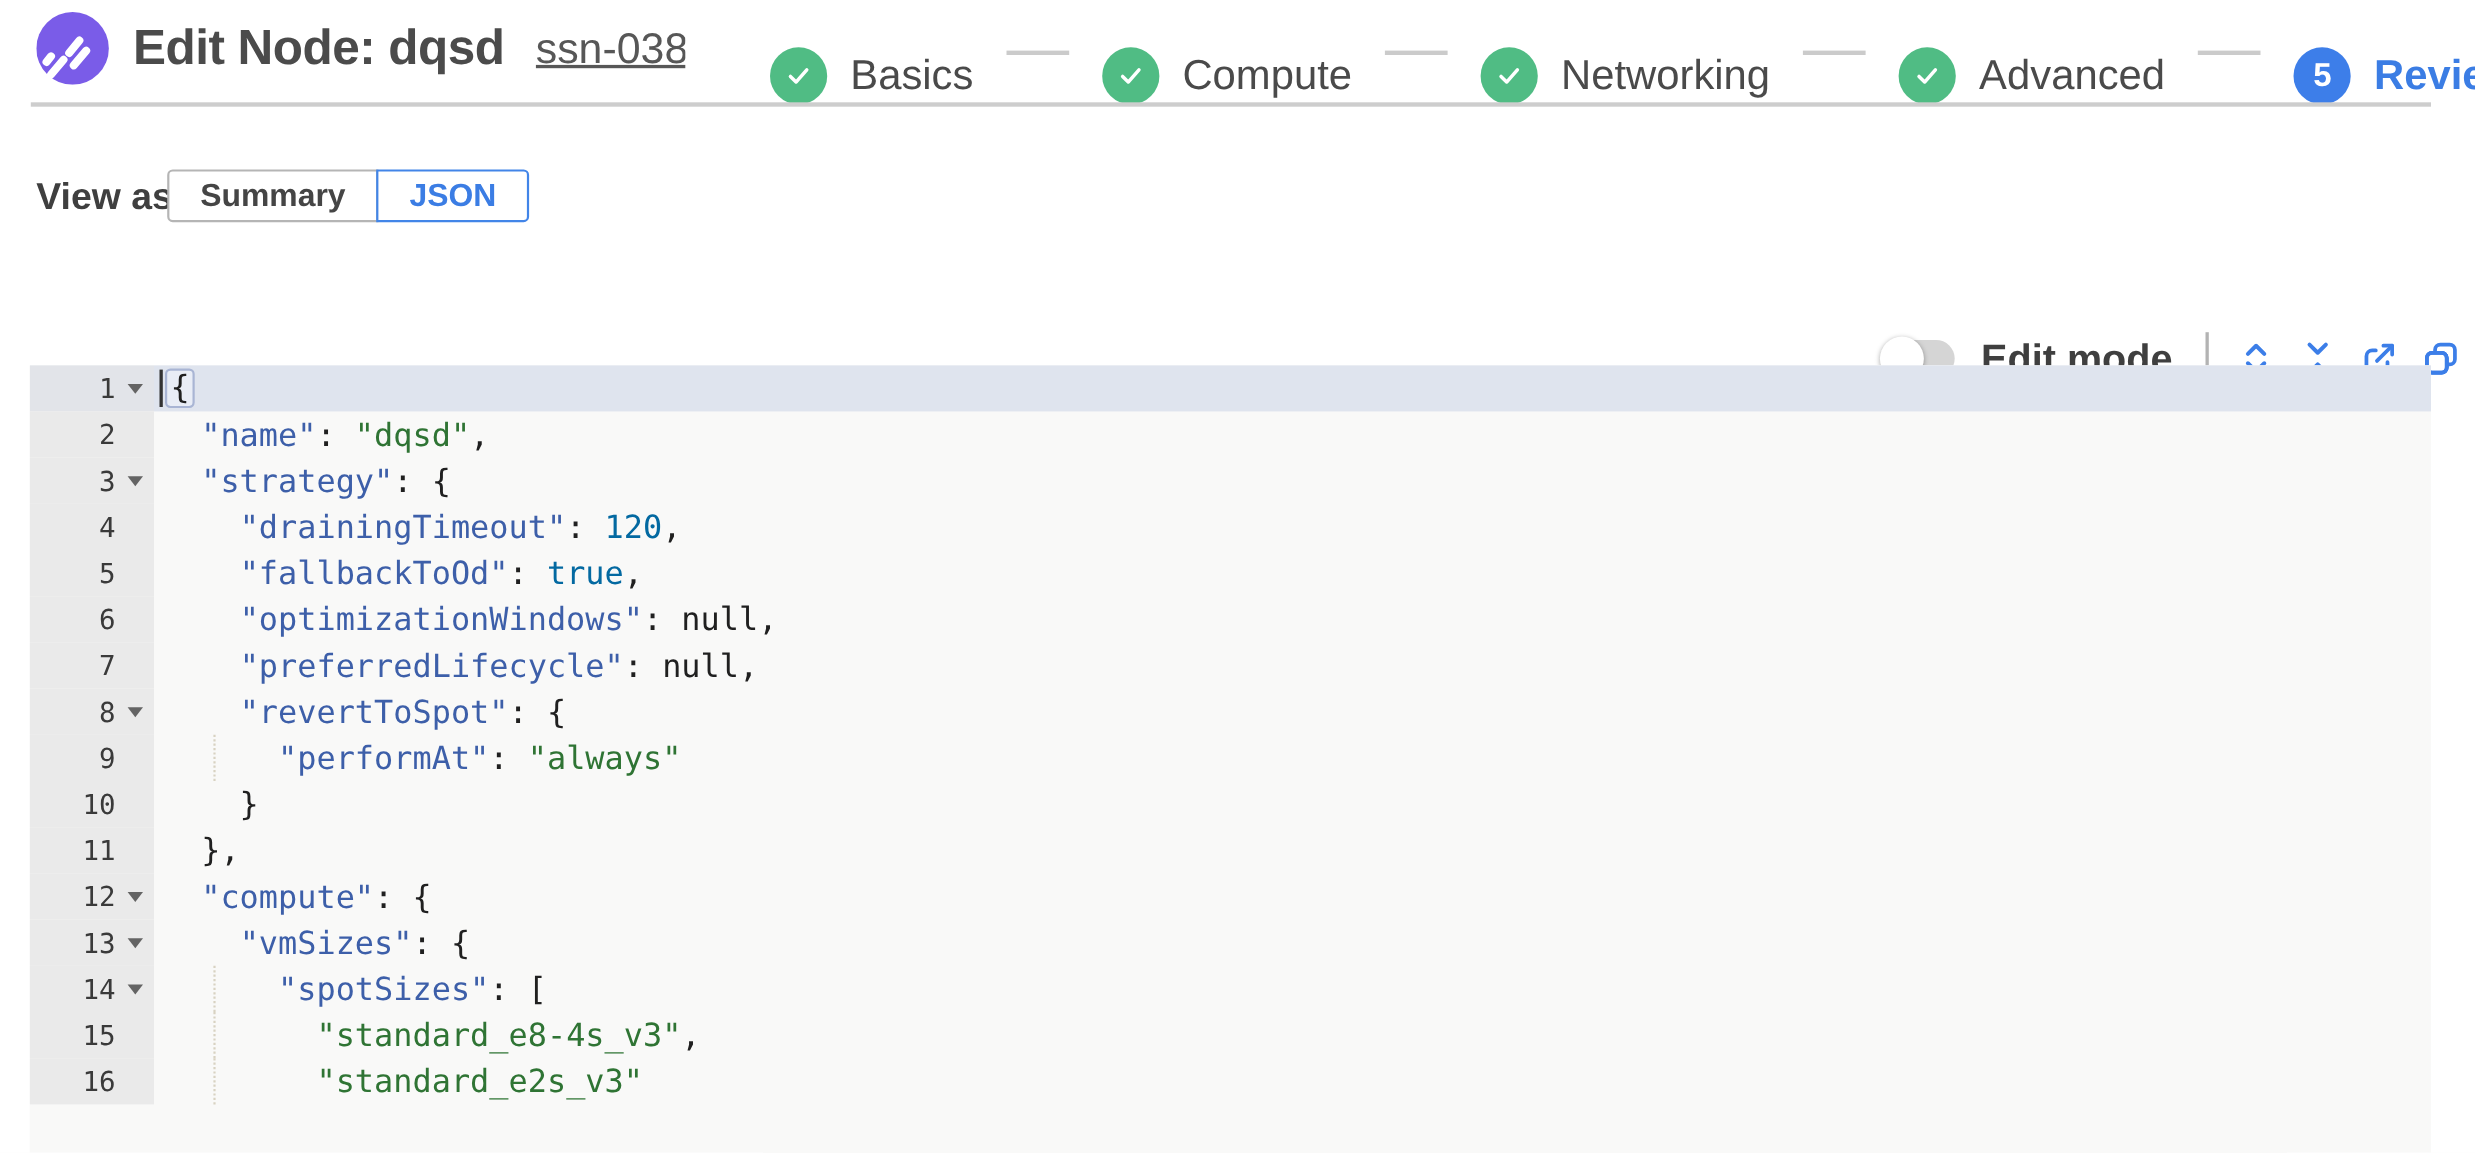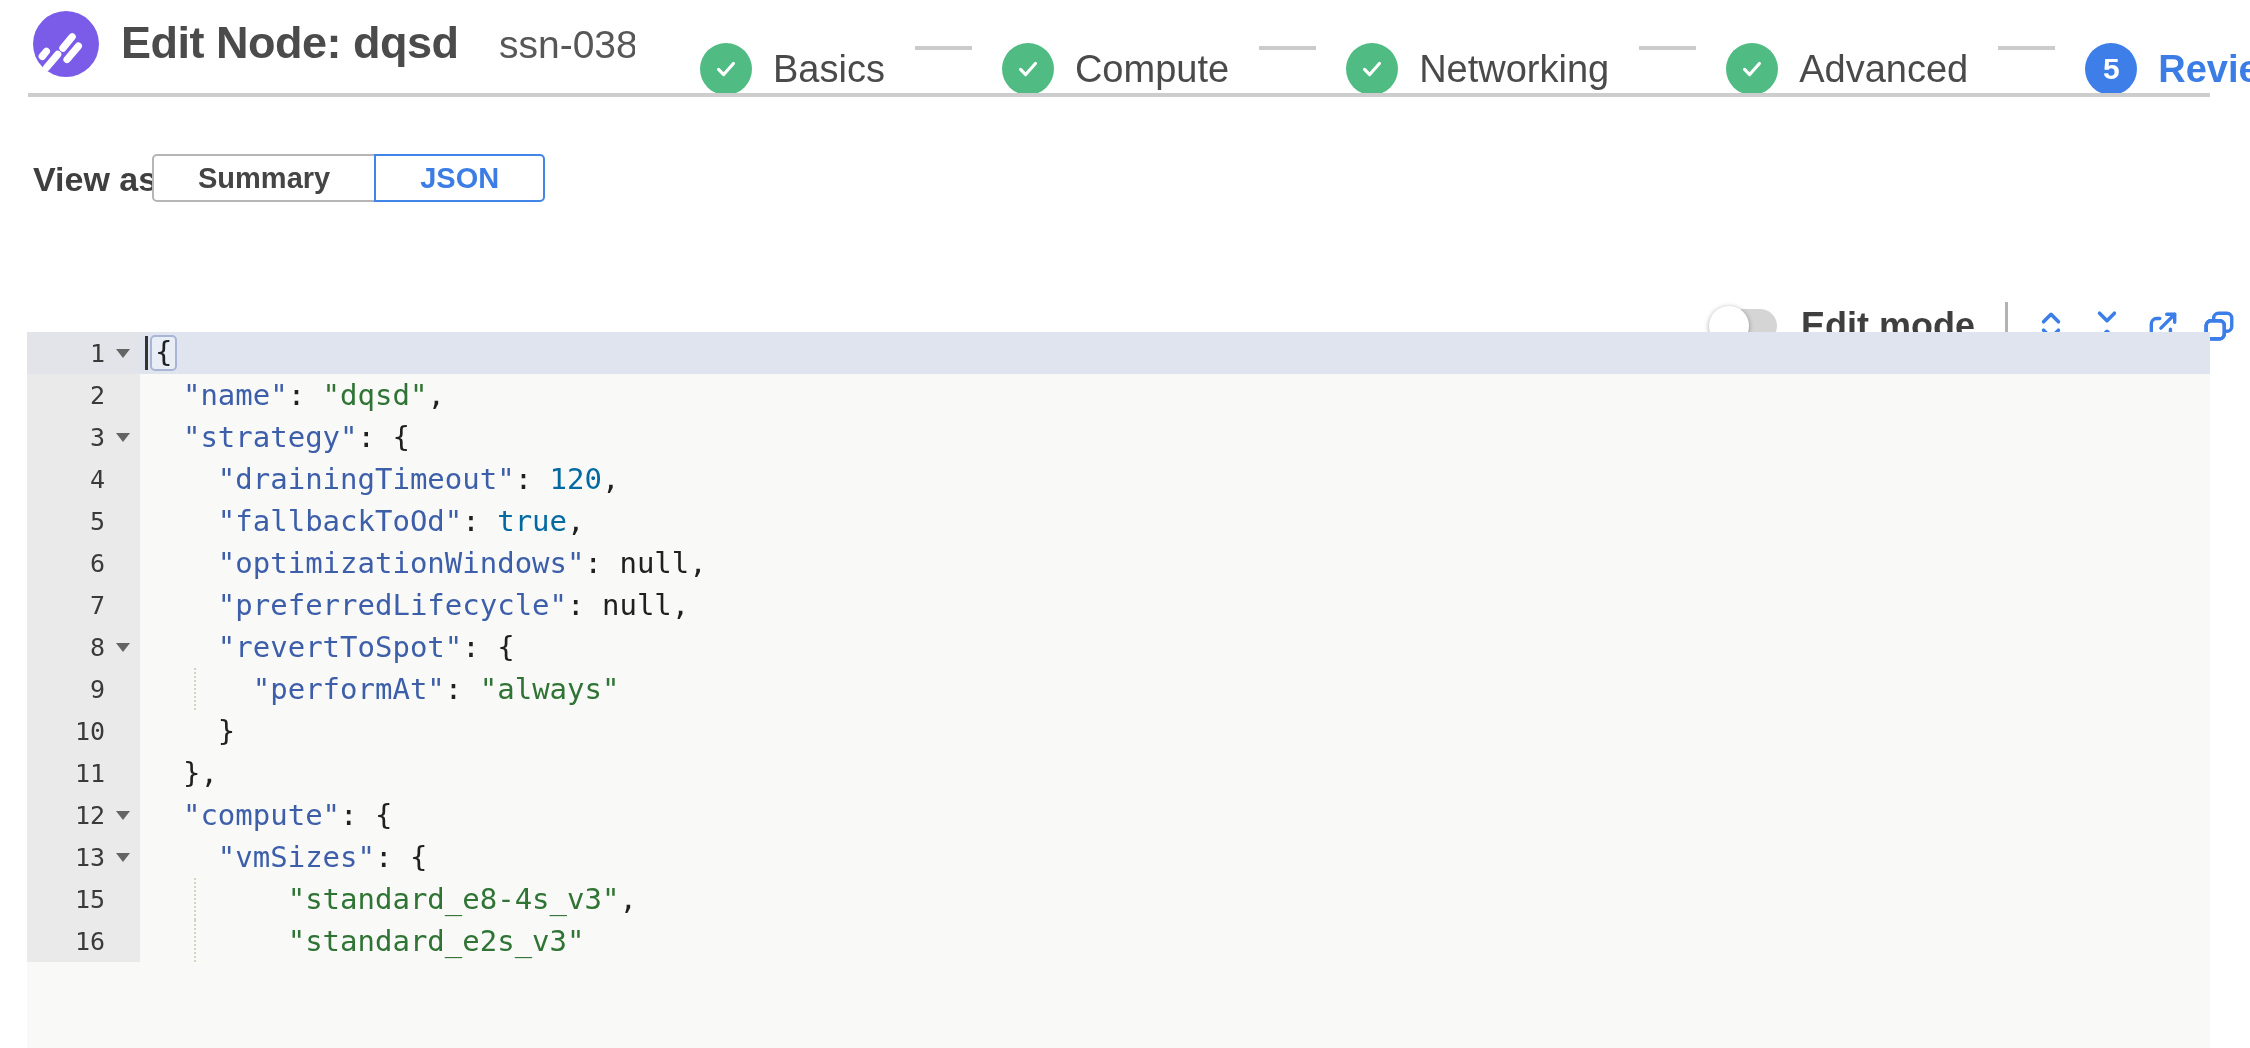--- a/index.html
+++ b/index.html
@@ -6,34 +6,34 @@
   body{
     width:2250px;height:1048px;position:relative;overflow:hidden;
     background:#ffffff;font-family:"Liberation Sans",sans-serif;
     -webkit-font-smoothing:antialiased;
   }
   
   .header{position:absolute;top:0;left:0;width:1935px;height:97px;background:#fff;}
   .header-rule{position:absolute;top:93px;left:28px;width:2182px;height:4px;background:#cdcdcd;}
   .logo{position:absolute;left:33px;top:11px;width:66px;height:66px;}
   .page-title{position:absolute;left:121px;top:17px;font-size:45px;font-weight:bold;color:#4b4b4b;letter-spacing:-0.5px;white-space:nowrap;}
-  .node-id{position:absolute;left:499px;top:23px;font-size:39px;color:#575757;width:136px;overflow:hidden;white-space:nowrap;}
+  .node-id{position:absolute;left:487px;top:23px;font-size:39px;color:#575757;width:136px;overflow:hidden;white-space:nowrap;text-decoration:underline;}
   
   .stepper{position:absolute;left:700px;top:14px;height:68px;display:flex;align-items:center;}
   .step{display:flex;align-items:center;cursor:pointer;margin-top:42px;}
   .step-circle{width:52px;height:52px;border-radius:50%;background:#50bc84;display:flex;align-items:center;justify-content:center;flex:none;}
   .step.active .step-circle{background:#3d7ee9;}
   .step-circle span{color:#fff;font-size:30px;font-weight:bold;}
   .step-label{margin-left:21px;font-size:38px;color:#4a4a4a;white-space:nowrap;}
   .step.active .step-label{color:#3b7de4;font-weight:bold;}
   .step-connector{width:57px;height:4px;background:#cbcbcb;margin:0 30px;flex:none;}
   
   .viewas-label{position:absolute;left:33px;top:160px;font-size:34px;font-weight:bold;color:#3f3f3f;}
   .segmented{position:absolute;left:152px;top:154px;display:flex;height:48px;}
-  .seg-btn{height:100%;box-sizing:border-box;display:flex;align-items:center;padding:0 44px;
+  .seg-btn{height:100%;box-sizing:border-box;display:flex;align-items:center;padding:0 28px;
     background:#fff;border:2px solid #b5b5b5;color:#454545;font-size:29px;font-weight:bold;cursor:pointer;}
   .seg-btn:first-child{border-radius:5px 0 0 5px;}
   .seg-btn:last-child{border-radius:0 5px 5px 0;margin-left:-2px;}
   .seg-btn.selected{border-color:#4285e8;color:#3b7de4;position:relative;z-index:2;}
   
   .toolbar{position:absolute;left:1713px;top:256px;height:52px;display:flex;align-items:center;margin-top:44px;}
   .toggle{width:64px;height:34px;border-radius:17px;background:#d5d5d5;position:relative;cursor:pointer;flex:none;}
   .toggle-knob{position:absolute;left:-4px;top:-3px;width:40px;height:40px;border-radius:50%;background:#fff;
     box-shadow:0 1px 5px rgba(0,0,0,0.35);}
   .editmode-label{margin-left:24px;font-size:36px;font-weight:600;color:#3f3f3f;white-space:nowrap;}
@@ -215,20 +215,24 @@
     </div>
     <div class="line">
       <div class="gutter-cell">12<div class="fold-caret"></div></div>
       <div class="code-cell"><span class="tk-t">  </span><span class="tk-k">"compute"</span><span class="tk-t">: {</span></div>
     </div>
     <div class="line">
       <div class="gutter-cell">13<div class="fold-caret"></div></div>
       <div class="code-cell"><span class="tk-t">    </span><span class="tk-k">"vmSizes"</span><span class="tk-t">: {</span></div>
     </div>
     <div class="line">
+      <div class="gutter-cell">14<div class="fold-caret"></div></div>
+      <div class="code-cell"><div class="indent-guide"></div><span class="tk-t">      </span><span class="tk-k">"spotSizes"</span><span class="tk-t">: [</span></div>
+    </div>
+    <div class="line">
       <div class="gutter-cell">15</div>
       <div class="code-cell"><div class="indent-guide"></div><span class="tk-t">        </span><span class="tk-s">"standard_e8-4s_v3"</span><span class="tk-t">,</span></div>
     </div>
     <div class="line">
       <div class="gutter-cell">16</div>
       <div class="code-cell"><div class="indent-guide"></div><span class="tk-t">        </span><span class="tk-s">"standard_e2s_v3"</span></div>
     </div>
   </div>
 
 </body></html>

